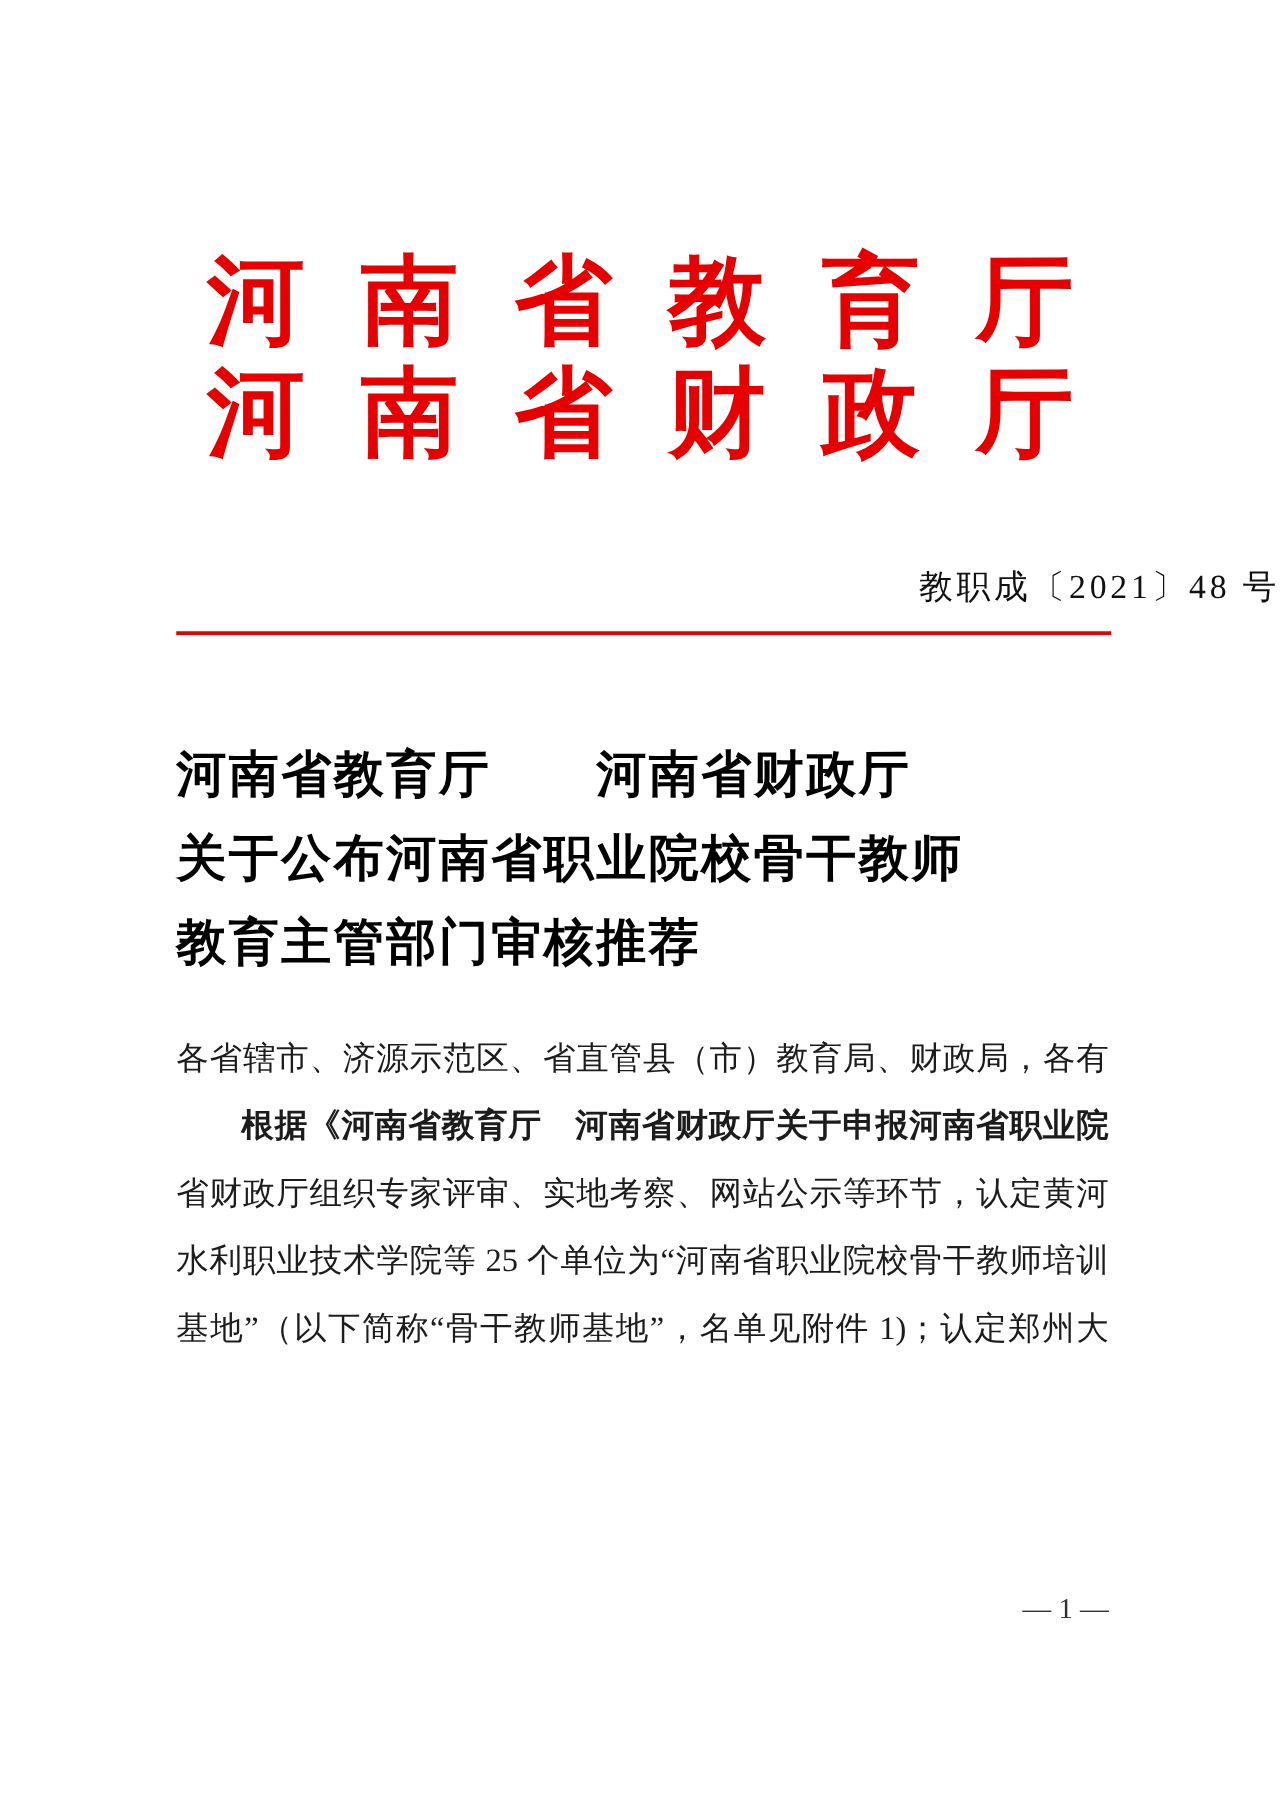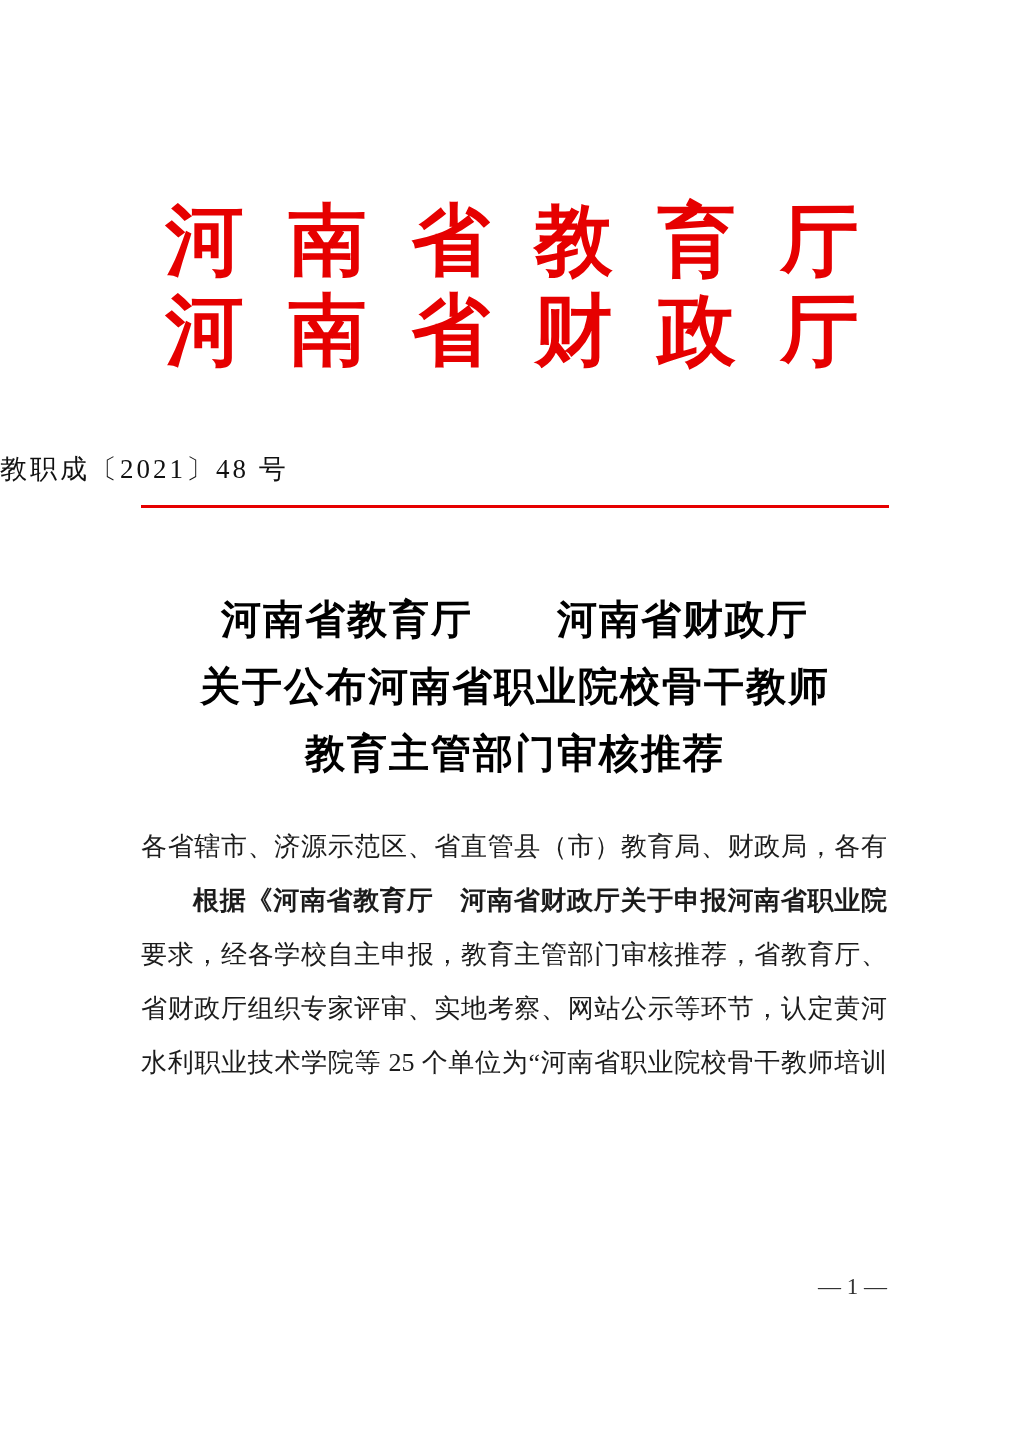--- a/index.html
+++ b/index.html
@@ -32,42 +32,41 @@
     letter-spacing: 45px;
     padding-left: 45px; 
     white-space: nowrap;
   }
   
   .doc-number {
     position: absolute;
     top: 452px;
     left: 0;
     width: 100%;
-    text-align: left;
+    text-align: right;
     font-size: 27px;
     line-height: 34px;
     letter-spacing: 3px;
     color: #111111;
   }
   
   .red-rule {
     position: absolute;
     top: 505px;
     left: 141px;
     width: 748px;
     height: 3px;
     background: #e60000;
   }
   
   .doc-title {
     position: absolute;
     top: 586px;
     left: 141px;
     width: 748px;
-    text-align: center;
     font-weight: bold;
     color: #000000;
   }
   .title-line {
     font-size: 40px;
     line-height: 67px;
     letter-spacing: 2px;
     white-space: nowrap;
   }
   
@@ -123,20 +122,20 @@
 
   <div class="doc-title">
     <div class="title-line">河南省教育厅　　河南省财政厅</div>
     <div class="title-line">关于公布河南省职业院校骨干教师</div>
     <div class="title-line">教育主管部门审核推荐</div>
   </div>
 
   <div class="doc-body">
     <div class="body-line">各省辖市、济源示范区、省直管县（市）教育局、财政局，各有</div>
     <div class="body-line indent">根据《河南省教育厅　河南省财政厅关于申报河南省职业院</div>
-    <div class="body-line">要求，经各学校自主申报，教育主管部门审核推荐，省教育厅、</div>
     <div class="body-line">省财政厅组织专家评审、实地考察、网站公示等环节，认定黄河</div>
     <div class="body-line">水利职业技术学院等 25 个单位为“河南省职业院校骨干教师培训</div>
+    <div class="body-line">基地”（以下简称“骨干教师基地”，名单见附件 1)；认定郑州大</div>
   </div>
 
   <div class="page-number">— 1 —</div>
 
 </div>
 
 </body></html>

